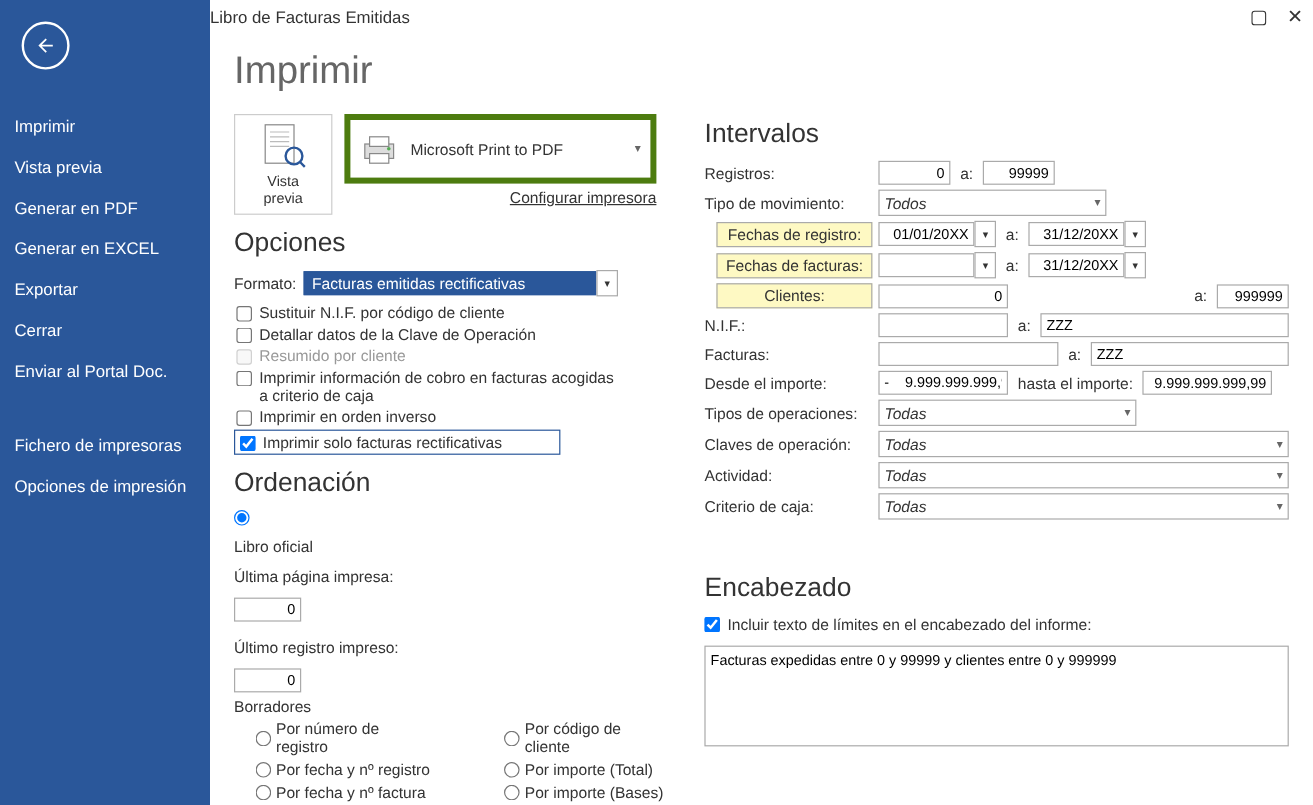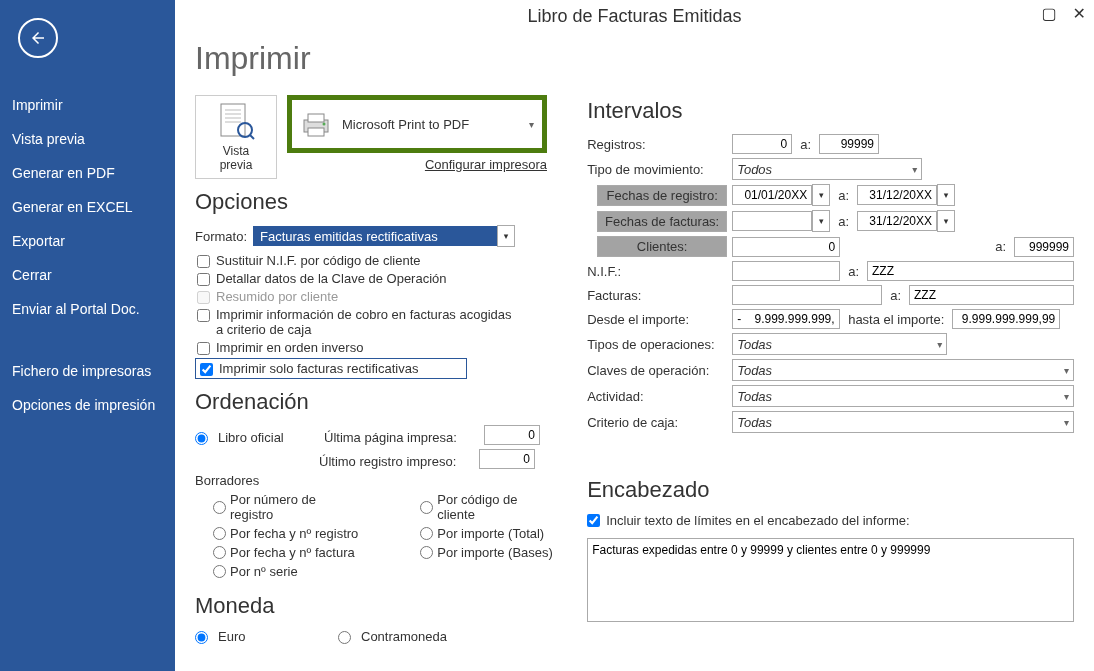--- a/index.html
+++ b/index.html
@@ -3,21 +3,21 @@
 <meta charset="utf-8">
 <style>
 * { box-sizing: border-box; margin: 0; padding: 0; font-family: "Segoe UI", Arial, sans-serif; }
 body { width: 1094px; height: 671px; background: #fff; overflow: hidden; font-size: 13px; color: #333; }
 .window { display: flex; width: 100%; height: 100%; }
 .sidebar { width: 175px; background: #2a579a; color: #fff; padding-top: 18px; flex-shrink: 0; }
 .back-btn { width: 40px; height: 40px; border: 2px solid #fff; border-radius: 50%; margin-left: 18px; margin-bottom: 30px; display: flex; align-items: center; justify-content: center; cursor: pointer; }
 .back-btn svg { fill: #fff; }
 .side-item { padding: 9px 12px; font-size: 14px; cursor: pointer; }
 .main { flex: 1; position: relative; display: flex; }
-.title-bar { position: absolute; top: 6px; left: 0; right: 0; text-align: center; font-size: 18px; }
+.title-bar { position: absolute; top: 6px; left: 0; right: 0; font-size: 14px; }
 .win-controls { position: absolute; top: 4px; right: 8px; display: flex; gap: 16px; font-size: 16px; }
 .win-controls span { cursor: pointer; }
 .content { display: flex; width: 100%; padding: 40px 20px 0 20px; gap: 30px; }
 .col { flex: 1; }
 h1 { font-size: 32px; font-weight: 300; color: #666; margin-bottom: 18px; }
 h2 { font-size: 22px; font-weight: 400; color: #333; margin-top: 10px; margin-bottom: 10px; }
 .print-row { display: flex; gap: 10px; align-items: flex-start; margin-bottom: 6px; }
 .preview-box { border: 1px solid #ccc; padding: 6px 10px; text-align: center; width: 82px; cursor: pointer; }
 .preview-box .pg { width: 38px; height: 40px; margin: 0 auto 2px; position: relative; }
 .pg svg { width: 38px; height: 40px; }
@@ -32,27 +32,27 @@
 .opt-label { width: 58px; }
 select, input[type=text] { border: 1px solid #aaa; font-size: 12px; height: 20px; padding: 1px 4px; }
 .fmt-select { width: 244px; background: #2a579a; color: #fff; border: 1px solid #2a579a; }
 .dd-btn { width: 18px; height: 22px; border: 1px solid #aaa; background: #fff; font-size: 9px; cursor: pointer; text-align: center; line-height: 20px; }
 .chk-row { display: flex; align-items: flex-start; gap: 6px; margin-bottom: 3px; font-size: 13px; padding-left: 2px; }
 .chk-row input[type=checkbox] { margin-top: 2px; flex-shrink: 0; }
 .chk-row.hl { border: 1px solid #2a579a; padding: 2px 4px; width: 272px; }
 .chk-row.disabled { color: #999; }
 .radio-col { display: flex; gap: 59px; margin-left: 18px; }
 .radio-group div { display: flex; align-items: center; gap: 4px; margin-bottom: 4px; font-size: 13px; }
-.ord-row { display: flex; align-items: flex-end; gap: 10px; margin-bottom: 4px; }
+.ord-row { display: flex; align-items: flex-start; gap: 10px; margin-bottom: 4px; flex-direction: column; }
 .num-input { width: 56px; text-align: right; }
 .sub-label { font-size: 13px; margin-bottom: 4px; margin-top: 4px; }
 
 .int-row { display: flex; align-items: center; margin-bottom: 4px; font-size: 13px; }
 .int-label { width: 145px; }
-.int-label.btn { border: 1px solid #aaa; padding: 2px 6px; width: 130px; margin-left: 10px; cursor: pointer; text-align: center; background: #a3a3a3; }
+.int-label.btn { border: 1px solid #aaa; padding: 2px 6px; width: 130px; margin-left: 10px; cursor: pointer; text-align: center; background: #fef9c3; }
 .int-row input[type=text] { text-align: right; }
 .w60 { width: 60px; }
 .w80 { width: 80px; }
 .w110 { width: 108px; }
 .sep-a { margin: 0 8px; }
 .dropdown-full { flex: 1; border: 1px solid #aaa; height: 22px; display: flex; align-items: center; padding: 0 4px; background: #fff; cursor: pointer; }
 .dropdown-full span:first-child { flex: 1; font-style: italic; }
 .ta { width: 100%; height: 84px; border: 1px solid #aaa; resize: none; font-size: 12px; padding: 4px; overflow-y: scroll; }
 .chk-header { display: flex; align-items: center; gap: 6px; margin-bottom: 10px; }
 </style>

